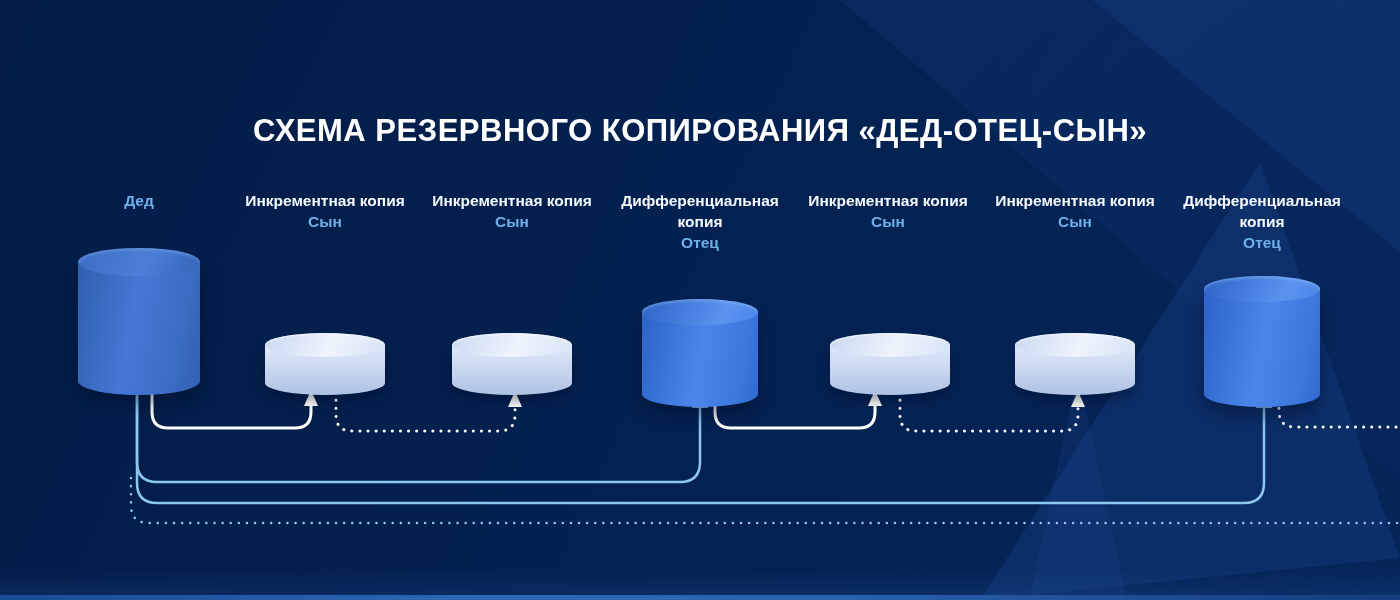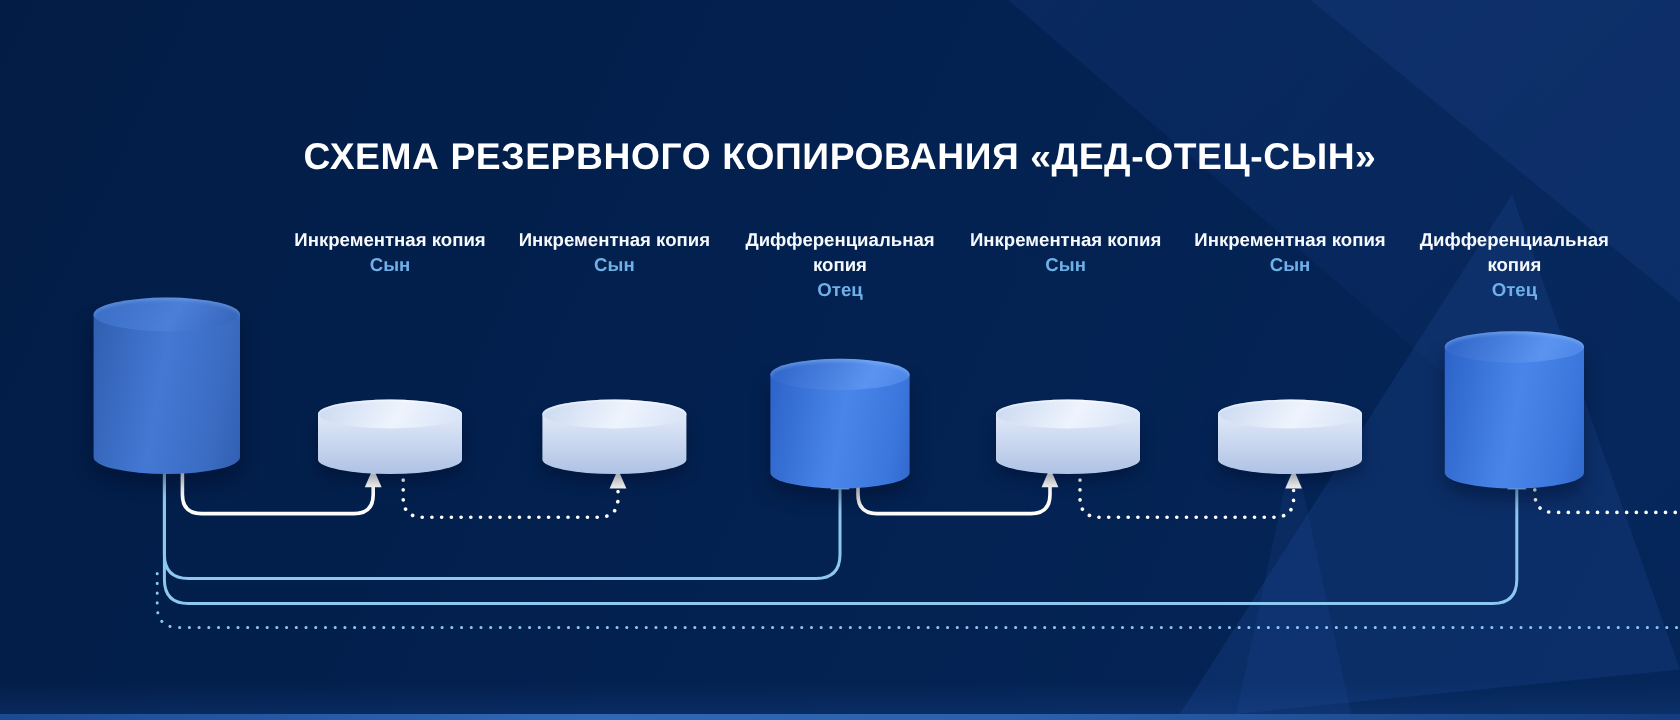--- a/index.html
+++ b/index.html
@@ -135,20 +135,21 @@
 <div class="cyl cyl-small c6">
   <div class="body"></div>
   <div class="top"></div>
 </div>
 <div class="cyl cyl-tall c7">
   <div class="body"></div>
   <div class="top"></div>
 </div>
 
 <div class="node-label nl-1">
+  <div class="role">Дед</div>
 </div>
 <div class="node-label nl-2">
   <div class="name">Инкрементная копия</div>
   <div class="role">Сын</div>
 </div>
 <div class="node-label nl-3">
   <div class="name">Инкрементная копия</div>
   <div class="role">Сын</div>
 </div>
 <div class="node-label nl-4">

